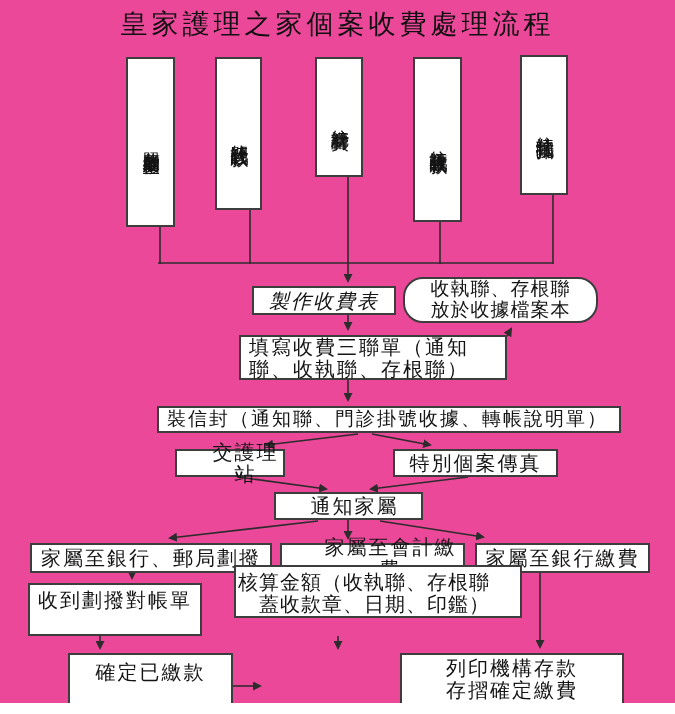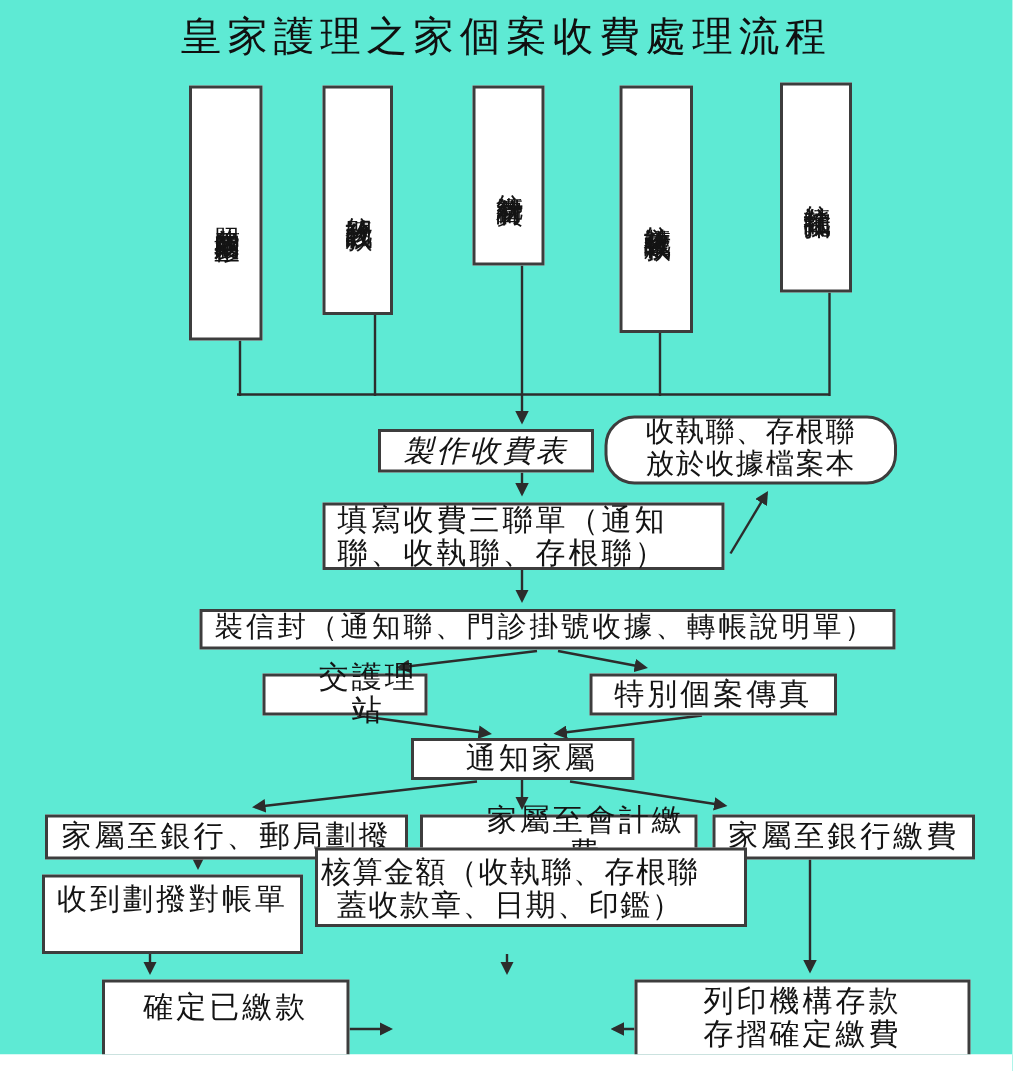--- a/index.html
+++ b/index.html
@@ -1,34 +1,34 @@
 <!DOCTYPE html>
 <html><head>
 <meta charset="utf-8">
 <style>
   html,body{margin:0;padding:0;background:#ffffff;}
   .canvas{
-    position:relative;width:675px;height:703px;background:#5eead4;
+    position:relative;width:675px;height:703px;background:#ec4899;
     font-family:"Liberation Serif","DejaVu Serif",serif;color:#141414;overflow:hidden;
   }
   .title{
     position:absolute;top:6px;left:0;width:675px;text-align:center;
     font-size:27px;letter-spacing:4px;color:#101010;
   }
   svg.wires{position:absolute;left:0;top:0;pointer-events:none;}
   .node{
     position:absolute;box-sizing:border-box;border:2px solid #3d3d3d;background:#ffffff;
     display:flex;align-items:center;justify-content:center;text-align:center;
     font-size:20px;letter-spacing:2px;line-height:1.1;white-space:pre-line;
   }
   .vbox{
     writing-mode:vertical-rl;text-orientation:upright;
     font-size:18px;letter-spacing:1px;padding:4px 0;
   }
-  .leftalign{justify-content:flex-start;text-align:center;padding-left:8px;}
+  .leftalign{justify-content:flex-start;text-align:right;padding-left:8px;margin-left:24px;}
   .topalign{align-items:flex-start;padding-top:4px;}
   .small{font-size:19px;}
 </style>
 </head>
 <body>
 
 <div class="canvas">
 
   <div class="title">皇家護理之家個案收費處理流程</div>
 
@@ -94,16 +94,16 @@
 
   <div class="node" style="left:30px;top:543px;width:242px;height:30px;">家屬至銀行、郵局劃撥</div>
   <div class="node" style="left:280px;top:543px;width:185px;height:30px;padding-left:36px;">家屬至會計繳費</div>
   <div class="node" style="left:475px;top:543px;width:175px;height:30px;text-align:center;">家屬至銀行繳費</div>
 
   <div class="node topalign" style="left:28px;top:583px;width:174px;height:53px;">收到劃撥對帳單</div>
   <div class="node leftalign topalign" style="left:210px;top:565px;width:288px;height:53px;padding-left:2px;letter-spacing:1px;">核算金額（收執聯、存根聯
 蓋收款章、日期、印鑑）</div>
 
   <div class="node topalign" style="left:68px;top:653px;width:165px;height:52px;padding-top:6px;">確定已繳款</div>
-  <div class="node" style="left:423px;top:653px;width:224px;height:52px;">列印機構存款
+  <div class="node" style="left:400px;top:653px;width:224px;height:52px;">列印機構存款
 存摺確定繳費</div>
 
 </div>
 
 </body></html>

